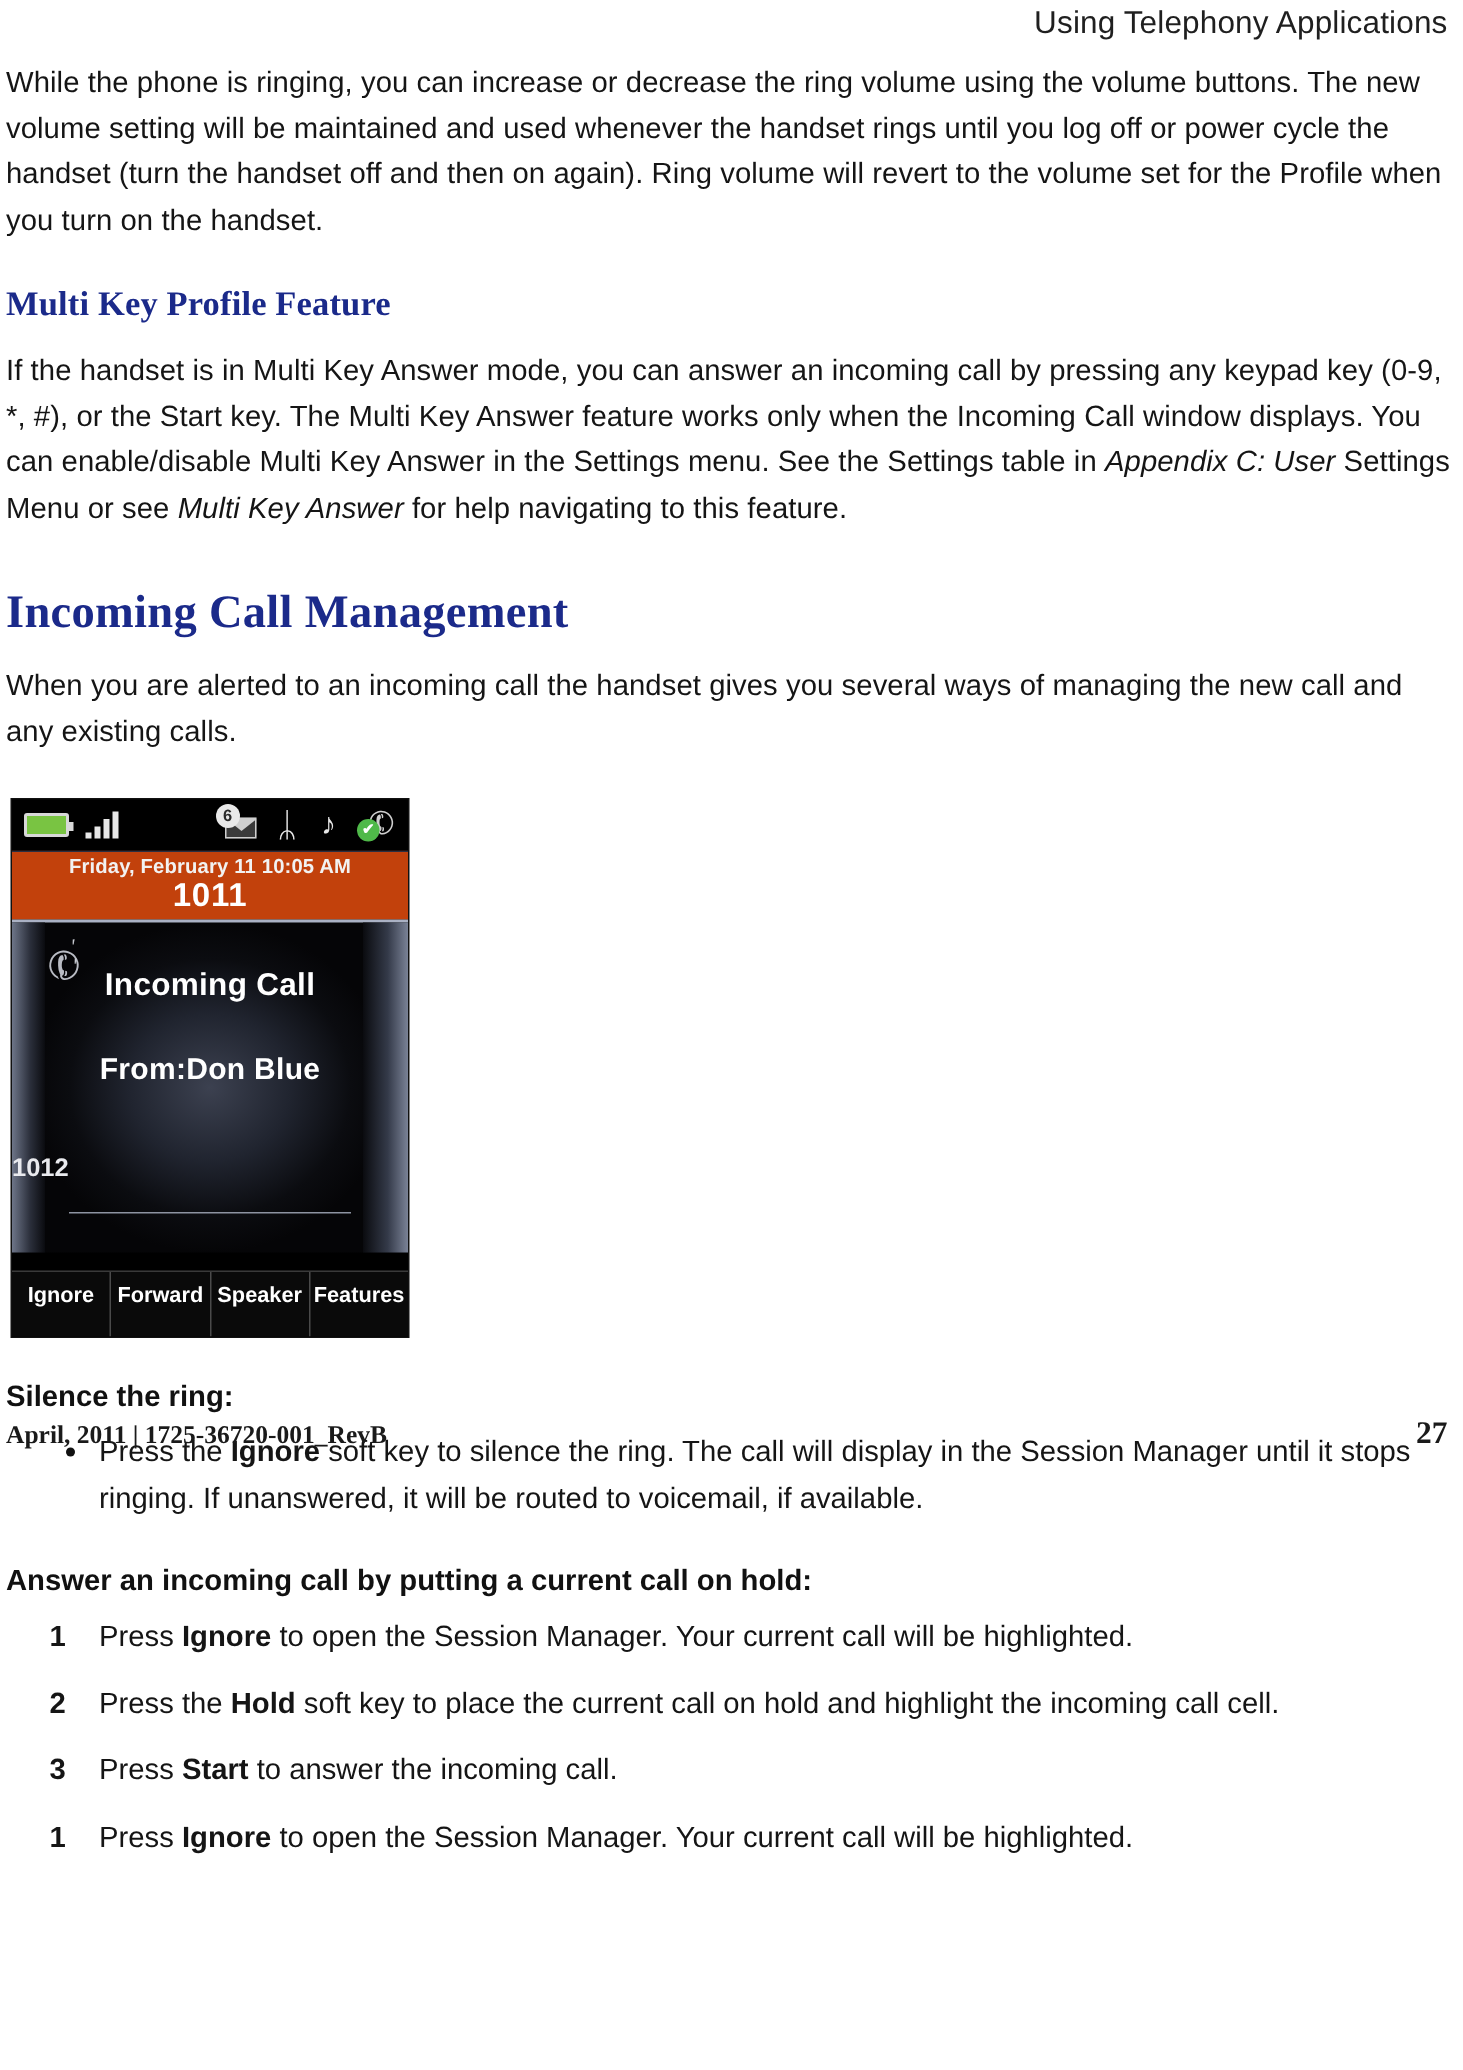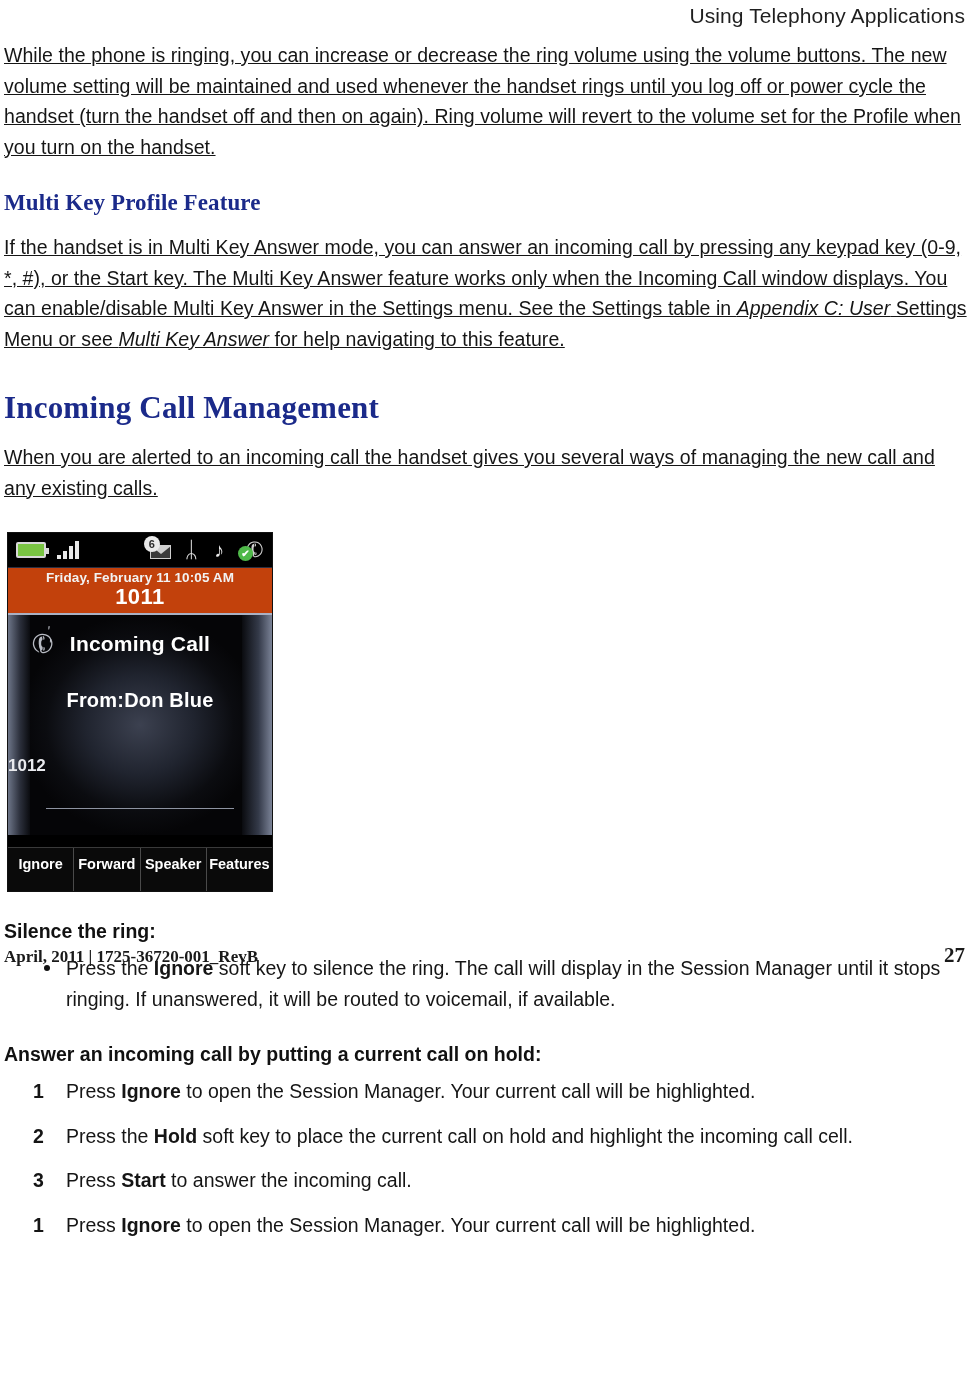--- a/index.html
+++ b/index.html
@@ -33,21 +33,20 @@
   }
 
   
   .para {
     font-size: 19.5px;
     line-height: 30.5px;
     color: #151515;
     margin: 10px 0 0 0;
     text-align: left;
     letter-spacing: .05px;
-    text-decoration: underline;
   }
   .para.tight { margin-top: 14px; }
 
   em.it { font-style: italic; }
   strong.bd { font-weight: bold; }
 
   
   h2.h-blue {
     font-family: "Liberation Serif", serif;
     color: #1b2a8a;
@@ -251,20 +250,21 @@
   }
 
   .call-title {
     position: relative; z-index: 3;
     text-align: center;
     color: #ffffff;
     font-size: 21px;
     font-weight: bold;
     padding-top: 17px;
     letter-spacing: .2px;
+    margin-top: 13px;
   }
   .call-from {
     position: relative; z-index: 3;
     text-align: center;
     color: #ffffff;
     font-size: 20px;
     font-weight: bold;
     padding-top: 33px;
     letter-spacing: .2px;
   }

